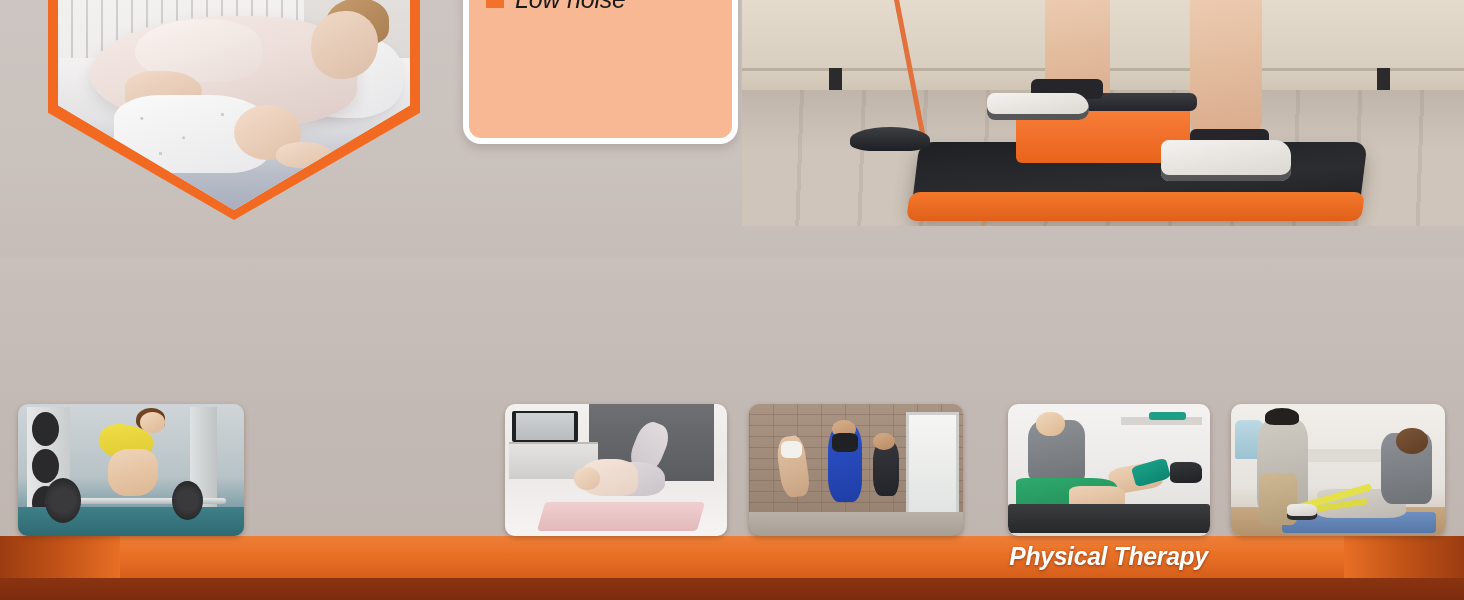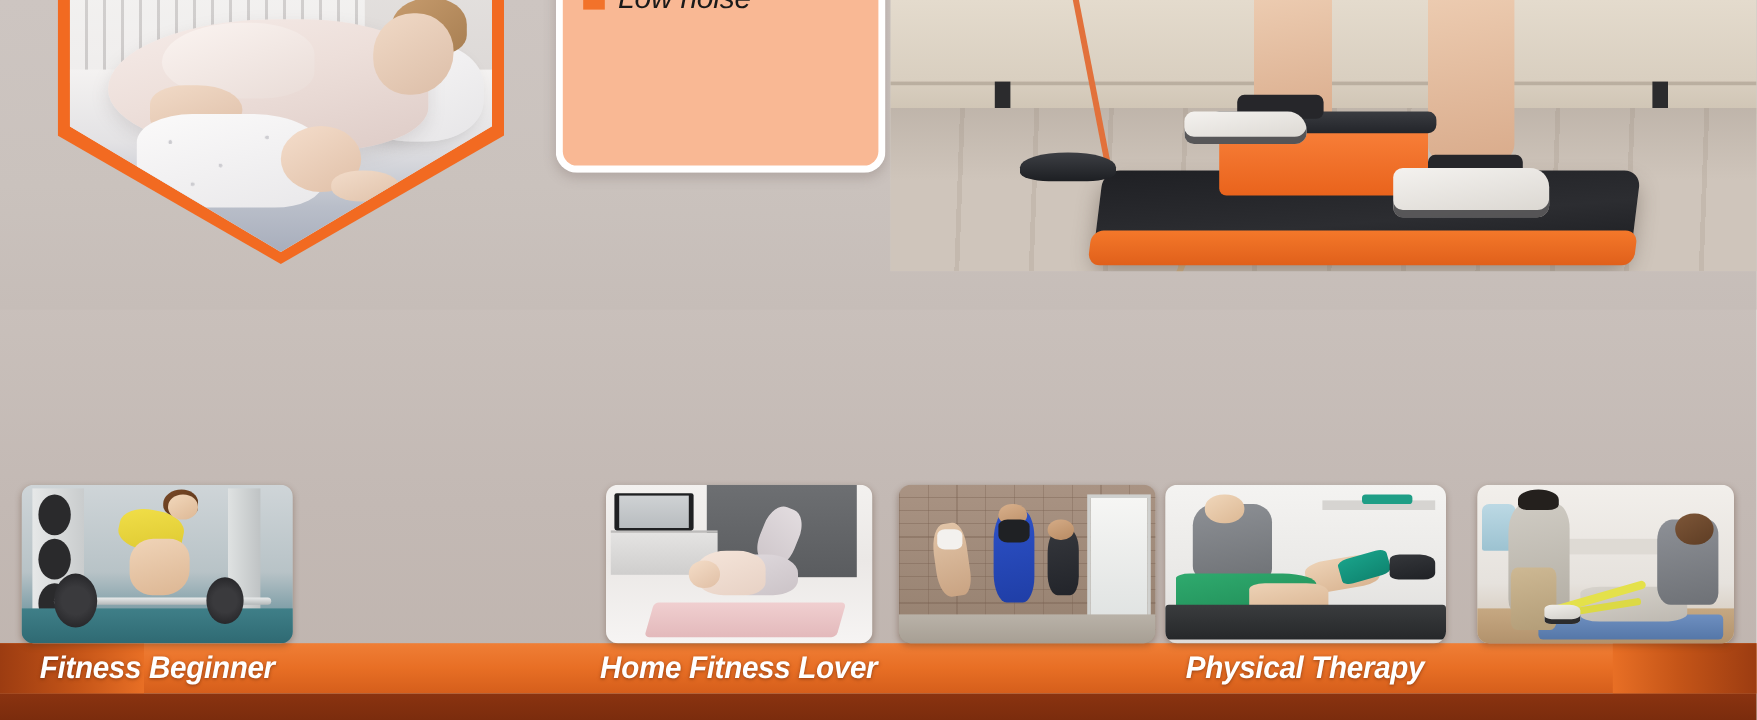--- a/index.html
+++ b/index.html
@@ -531,64 +531,58 @@
           <div class="gym-floor"></div>
           <div class="gym-torso"></div>
           <div class="gym-skin"></div>
           <div class="gym-hair"></div>
           <div class="gym-head"></div>
           <div class="gym-bar"></div>
           <div class="gym-wplate-l"></div>
           <div class="gym-wplate-r"></div>
         </div>
       </div>
-      <div class="caption-bar">
-        <span class="caption-text">Fitness Beginner</span>
-      </div>
     </div>
 
 
     <div class="group-card" style="left:505px; width:222px;">
       <div class="group-photo">
         <div class="sc">
           <div class="hom-wall"></div>
           <div class="hom-panel"></div>
           <div class="hom-cab"></div>
           <div class="hom-tv"></div>
           <div class="hom-tv-img"></div>
           <div class="hom-mat"></div>
           <div class="hom-leg-up"></div>
           <div class="hom-hips"></div>
           <div class="hom-torso"></div>
           <div class="hom-head"></div>
         </div>
       </div>
-      <div class="caption-bar">
-        <span class="caption-text">Home Fitness Lover</span>
-      </div>
     </div>
 
     <div class="group-card" style="left:749px; width:214px;">
       <div class="group-photo">
         <div class="sc">
           <div class="hiit-brick"></div>
           <div class="hiit-window"></div>
           <div class="hiit-floor"></div>
           <div class="hiit-p1"></div>
           <div class="hiit-p1top"></div>
           <div class="hiit-p2"></div>
           <div class="hiit-p2skin"></div>
           <div class="hiit-p2top"></div>
           <div class="hiit-p3"></div>
           <div class="hiit-p3skin"></div>
         </div>
       </div>
     </div>
 
-    <div class="group-card" style="left:971px; width:202px;padding-left:32px;">
+    <div class="group-card" style="left:1008px; width:202px;">
       <div class="group-photo">
         <div class="sc">
           <div class="pt-bg"></div>
           <div class="pt-shelf"></div>
           <div class="pt-green-roll"></div>
           <div class="pt-therapist"></div>
           <div class="pt-thead"></div>
           <div class="pt-leg"></div>
           <div class="pt-brace"></div>
           <div class="pt-shoe"></div>

